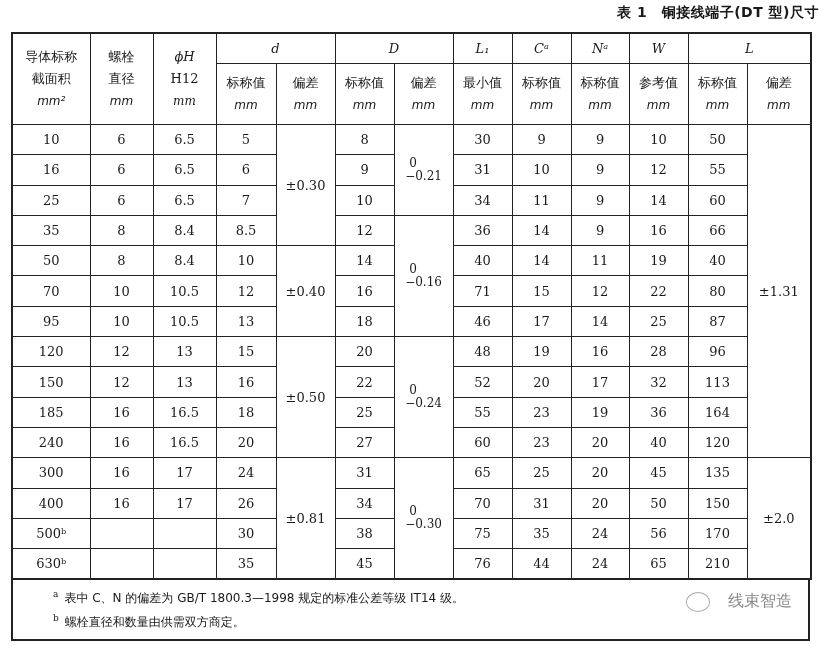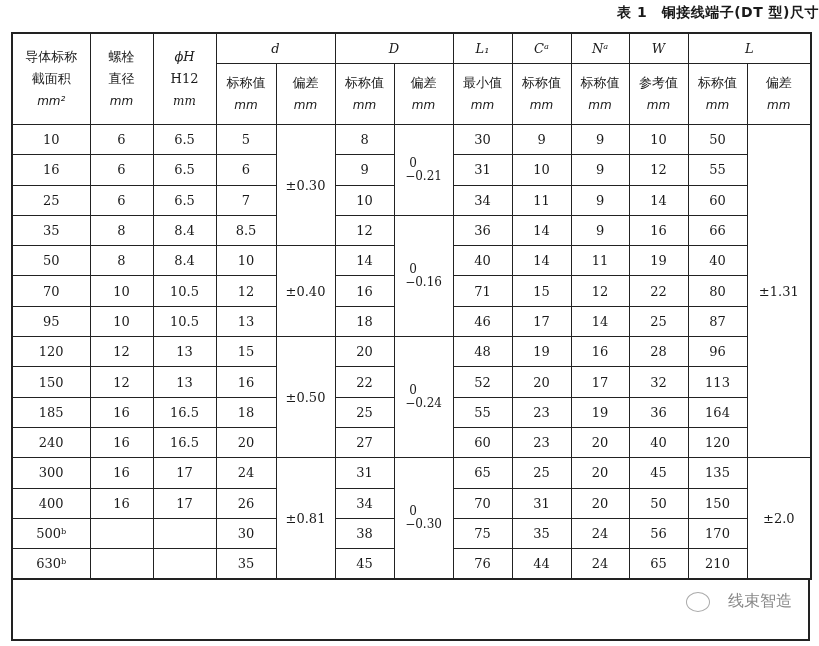--- a/index.html
+++ b/index.html
@@ -306,17 +306,19 @@
         <td>76</td>
         <td>44</td>
         <td>24</td>
         <td>65</td>
         <td>210</td>
       </tr>
     </tbody>
 </table>
 
 <div class="foot">
+  <div class="fn" style="top:10px"><span class="mark">a</span><span>表中 C、N 的偏差为 GB/T 1800.3—1998 规定的标准公差等级 IT14 级。</span></div>
+  <div class="fn" style="top:34px"><span class="mark">b</span><span>螺栓直径和数量由供需双方商定。</span></div>
   <div class="wm">
     <span class="wm-icon"></span>
     <span>线束智造</span>
   </div>
 </div>
 
 </body></html>

